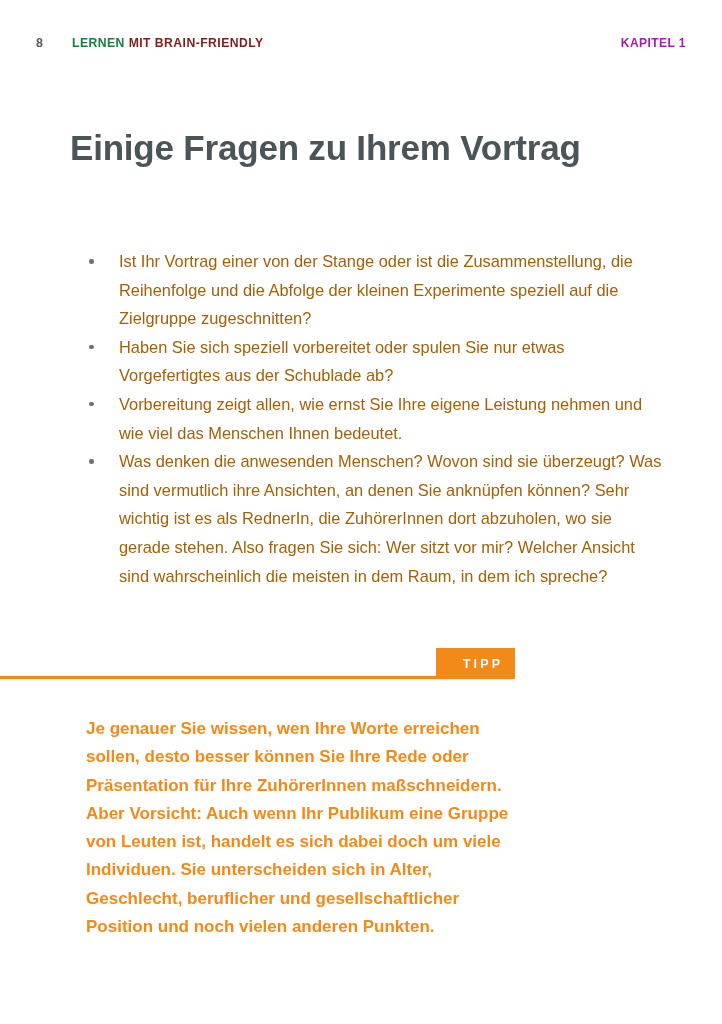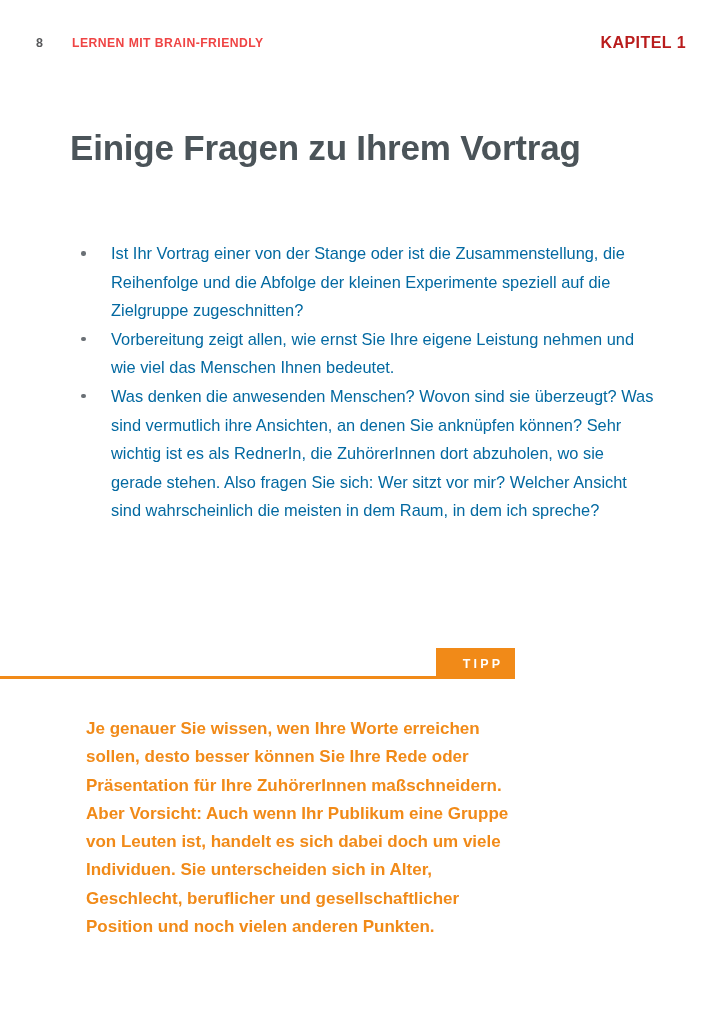--- a/index.html
+++ b/index.html
@@ -36,28 +36,28 @@
     color: #58595b;
     letter-spacing: 0.2px;
     width: 36px;
   }
   .runhead-title {
     font-size: 12.2px;
     font-weight: 700;
     letter-spacing: 0.45px;
     white-space: nowrap;
   }
-  .runhead-title .rh-orange { color: #ef4444; }
-  .runhead-title .rh-blue   { color: #ef4444; text-align: center; }
+  .runhead-title .rh-orange { color: #15803d; }
+  .runhead-title .rh-blue   { color: #7f1d1d; text-align: center; }
   .runhead-right {
     margin-left: auto;
-    font-size: 16px;
+    font-size: 12px;
     font-weight: 700;
     letter-spacing: 0.45px;
-    color: #b91c1c;
+    color: #a21caf;
     white-space: nowrap;
   }
 
   
   .headline {
     position: absolute;
     top: 104px;
     left: 70px;
     right: 60px;
     font-size: 35px;
@@ -77,25 +77,25 @@
     line-height: 28.5px;
     color: #5a6065;
   }
 
   .bullets {
     position: absolute;
     top: 231px;
     left: 71px;
     width: 580px;
     list-style: none;
-    margin: 8px;
+    margin: 16px;
     padding: 0;
     font-size: 16.4px;
     line-height: 28.6px;
-    color: #0369a1;
+    color: #a16207;
   }
   .bullets li {
     position: relative;
     padding-left: 32px;
     margin: 0 0 0 0;
   }
   .bullets li .dot {
     position: absolute;
     left: 2px;
     top: 12px;
@@ -151,20 +151,21 @@
     <span class="folio">8</span>
     <span class="runhead-title"><span class="rh-orange">LERNEN</span> <span class="rh-blue">MIT BRAIN-FRIENDLY</span></span>
     <span class="runhead-right">KAPITEL 1</span>
   </div>
 
   <h1 class="headline">Einige Fragen zu Ihrem Vortrag</h1>
 
 
   <ul class="bullets">
     <li><span class="dot"></span><span>Ist Ihr Vortrag einer von der Stange oder ist die Zusammenstellung, die Reihenfolge und die Abfolge der kleinen Experimente speziell auf die Zielgruppe zugeschnitten?</span></li>
+    <li><span class="dot"></span><span>Haben Sie sich speziell vorbereitet oder spulen Sie nur etwas Vorgefertigtes aus der Schublade ab?</span></li>
     <li><span class="dot"></span><span>Vorbereitung zeigt allen, wie ernst Sie Ihre eigene Leistung nehmen und wie viel das Menschen Ihnen bedeutet.</span></li>
     <li><span class="dot"></span><span>Was denken die anwesenden Menschen? Wovon sind sie überzeugt? Was sind vermutlich ihre Ansichten, an denen Sie anknüpfen können? Sehr wichtig ist es als RednerIn, die ZuhörerInnen dort abzuholen, wo sie gerade stehen. Also fragen Sie sich: Wer sitzt vor mir? Welcher Ansicht sind wahrscheinlich die meisten in dem Raum, in dem ich spreche?</span></li>
   </ul>
 
   <div class="tip-rule"></div>
   <div class="tip-badge">TIPP</div>
   <p class="tip-body">Je genauer Sie wissen, wen Ihre Worte erreichen sollen, desto besser können Sie Ihre Rede oder Präsentation für Ihre ZuhörerInnen maßschneidern.  Aber Vorsicht: Auch wenn Ihr Publikum eine Gruppe von Leuten ist, handelt es sich dabei doch um viele Individuen. Sie unterscheiden sich in Alter, Geschlecht, beruflicher und gesellschaftlicher Position und noch vielen anderen Punkten.</p>
 
 </div>
 

